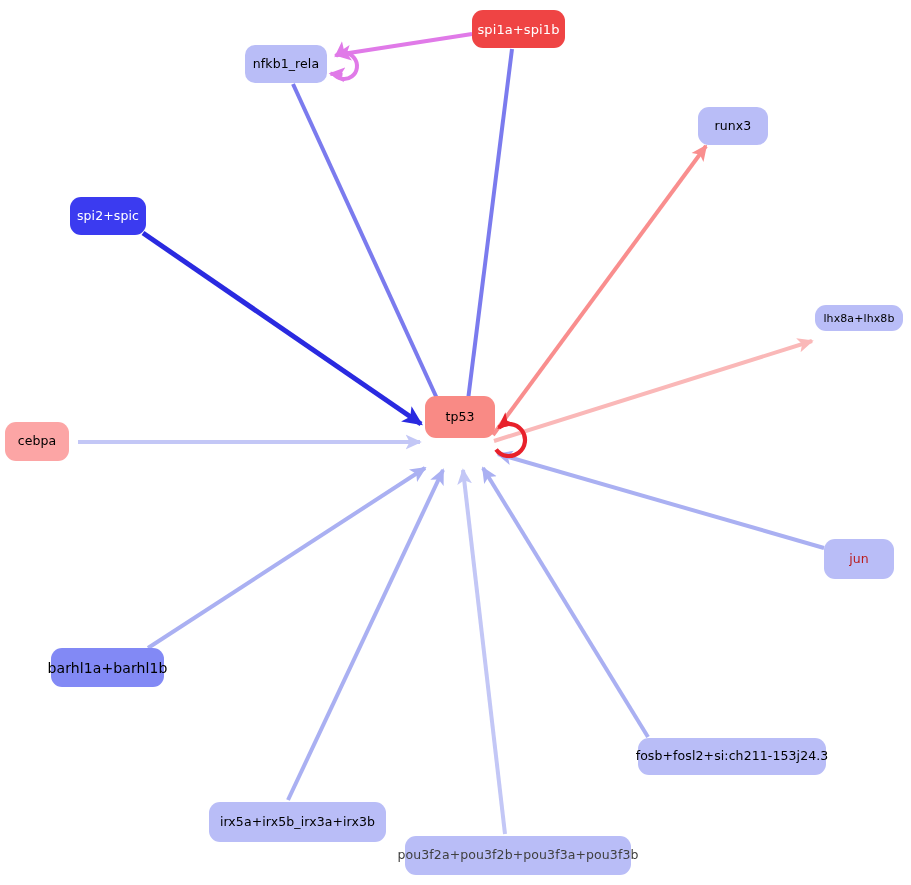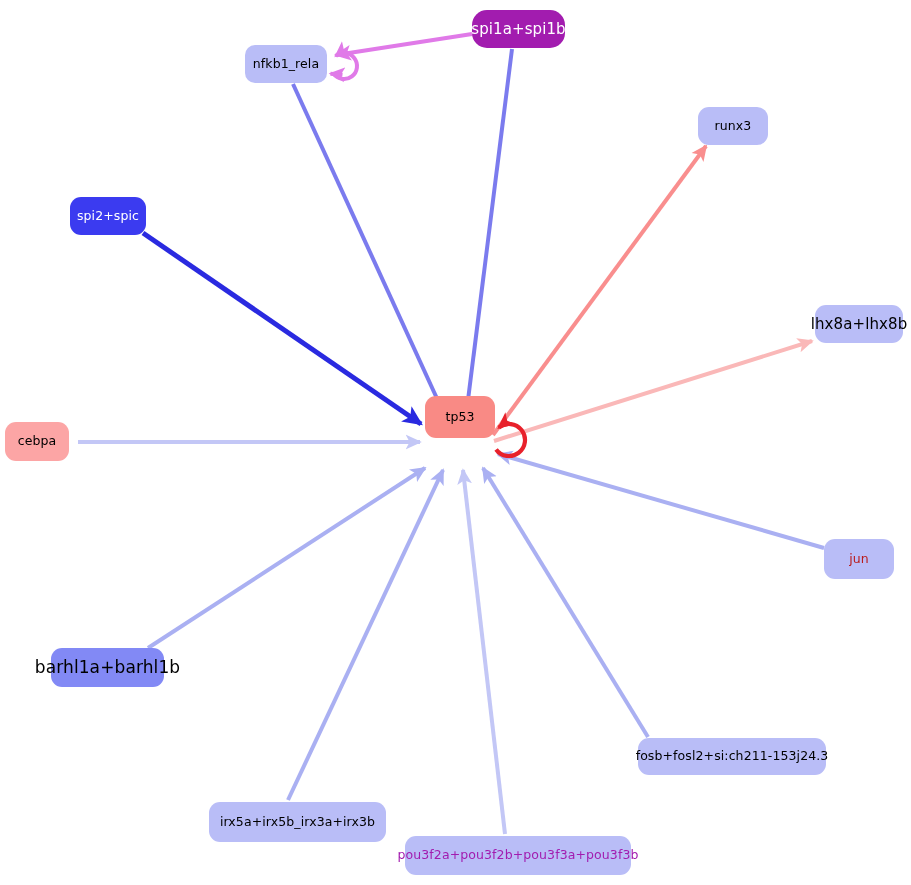--- a/index.html
+++ b/index.html
@@ -112,45 +112,45 @@
       </g>
   </svg>
 
   <div id="nodes-group">
       <div class="node" style="left: 425px; top: 396px; width: 70px; height: 42px; background: rgb(249, 138, 133); color: rgb(0, 0, 0); font-size: 12.5px;">
         <span class="node-label">tp53</span>
       </div>
       <div class="node" style="left: 245px; top: 45px; width: 82px; height: 38px; background: rgb(185, 189, 247); color: rgb(0, 0, 0); font-size: 12.5px; border-radius: 10px;">
         <span class="node-label">nfkb1_rela</span>
       </div>
-      <div class="node" style="left: 472px; top: 10px; width: 93px; height: 38px; background: #a21caf; color: rgb(255, 255, 255); font-size: 15px; border-radius: 15px;">
+      <div class="node" style="left: 472px; top: 10px; width: 93px; height: 38px; background: #ef4444; color: rgb(255, 255, 255); font-size: 13px;">
         <span class="node-label">spi1a+spi1b</span>
       </div>
       <div class="node" style="left: 70px; top: 197px; width: 76px; height: 38px; background: rgb(59, 59, 240); color: rgb(255, 255, 255); font-size: 12.5px;">
         <span class="node-label">spi2+spic</span>
       </div>
       <div class="node" style="left: 698px; top: 107px; width: 70px; height: 38px; background: rgb(185, 189, 247); color: rgb(0, 0, 0); font-size: 12.5px;">
         <span class="node-label">runx3</span>
       </div>
-      <div class="node" style="left: 815px; top: 305px; width: 88px; height: 38px; background: rgb(185, 189, 247); color: rgb(0, 0, 0); font-size: 15px;">
+      <div class="node" style="left: 815px; top: 305px; width: 88px; height: 26px; background: rgb(185, 189, 247); color: rgb(0, 0, 0); font-size: 11px;">
         <span class="node-label">lhx8a+lhx8b</span>
       </div>
       <div class="node" style="left: 5px; top: 422px; width: 64px; height: 39px; background: #fca5a5; color: rgb(0, 0, 0); font-size: 12.5px;">
         <span class="node-label">cebpa</span>
       </div>
       <div class="node" style="left: 824px; top: 539px; width: 70px; height: 40px; background: rgb(185, 189, 247); color: #b91c1c; font-size: 12.5px;">
         <span class="node-label">jun</span>
       </div>
-      <div class="node" style="left: 51px; top: 648px; width: 113px; height: 39px; background: rgb(130, 137, 245); color: rgb(0, 0, 0); font-size: 17px;">
+      <div class="node" style="left: 51px; top: 648px; width: 113px; height: 39px; background: rgb(130, 137, 245); color: rgb(0, 0, 0); font-size: 14px;">
         <span class="node-label">barhl1a+barhl1b</span>
       </div>
       <div class="node" style="left: 638px; top: 738px; width: 188px; height: 37px; background: rgb(185, 189, 247); color: rgb(0, 0, 0); font-size: 12.5px;">
         <span class="node-label">fosb+fosl2+si:ch211-153j24.3</span>
       </div>
       <div class="node" style="left: 209px; top: 802px; width: 177px; height: 40px; background: rgb(185, 189, 247); color: rgb(0, 0, 0); font-size: 12.5px;">
         <span class="node-label">irx5a+irx5b_irx3a+irx3b</span>
       </div>
-      <div class="node" style="left: 405px; top: 836px; width: 226px; height: 39px; background: rgb(185, 189, 247); color: #a21caf; font-size: 12.5px;">
+      <div class="node" style="left: 405px; top: 836px; width: 226px; height: 39px; background: rgb(185, 189, 247); color: #404040; font-size: 12.5px;">
         <span class="node-label">pou3f2a+pou3f2b+pou3f3a+pou3f3b</span>
       </div>
     </div>
 
 </div>
 
 </body></html>

